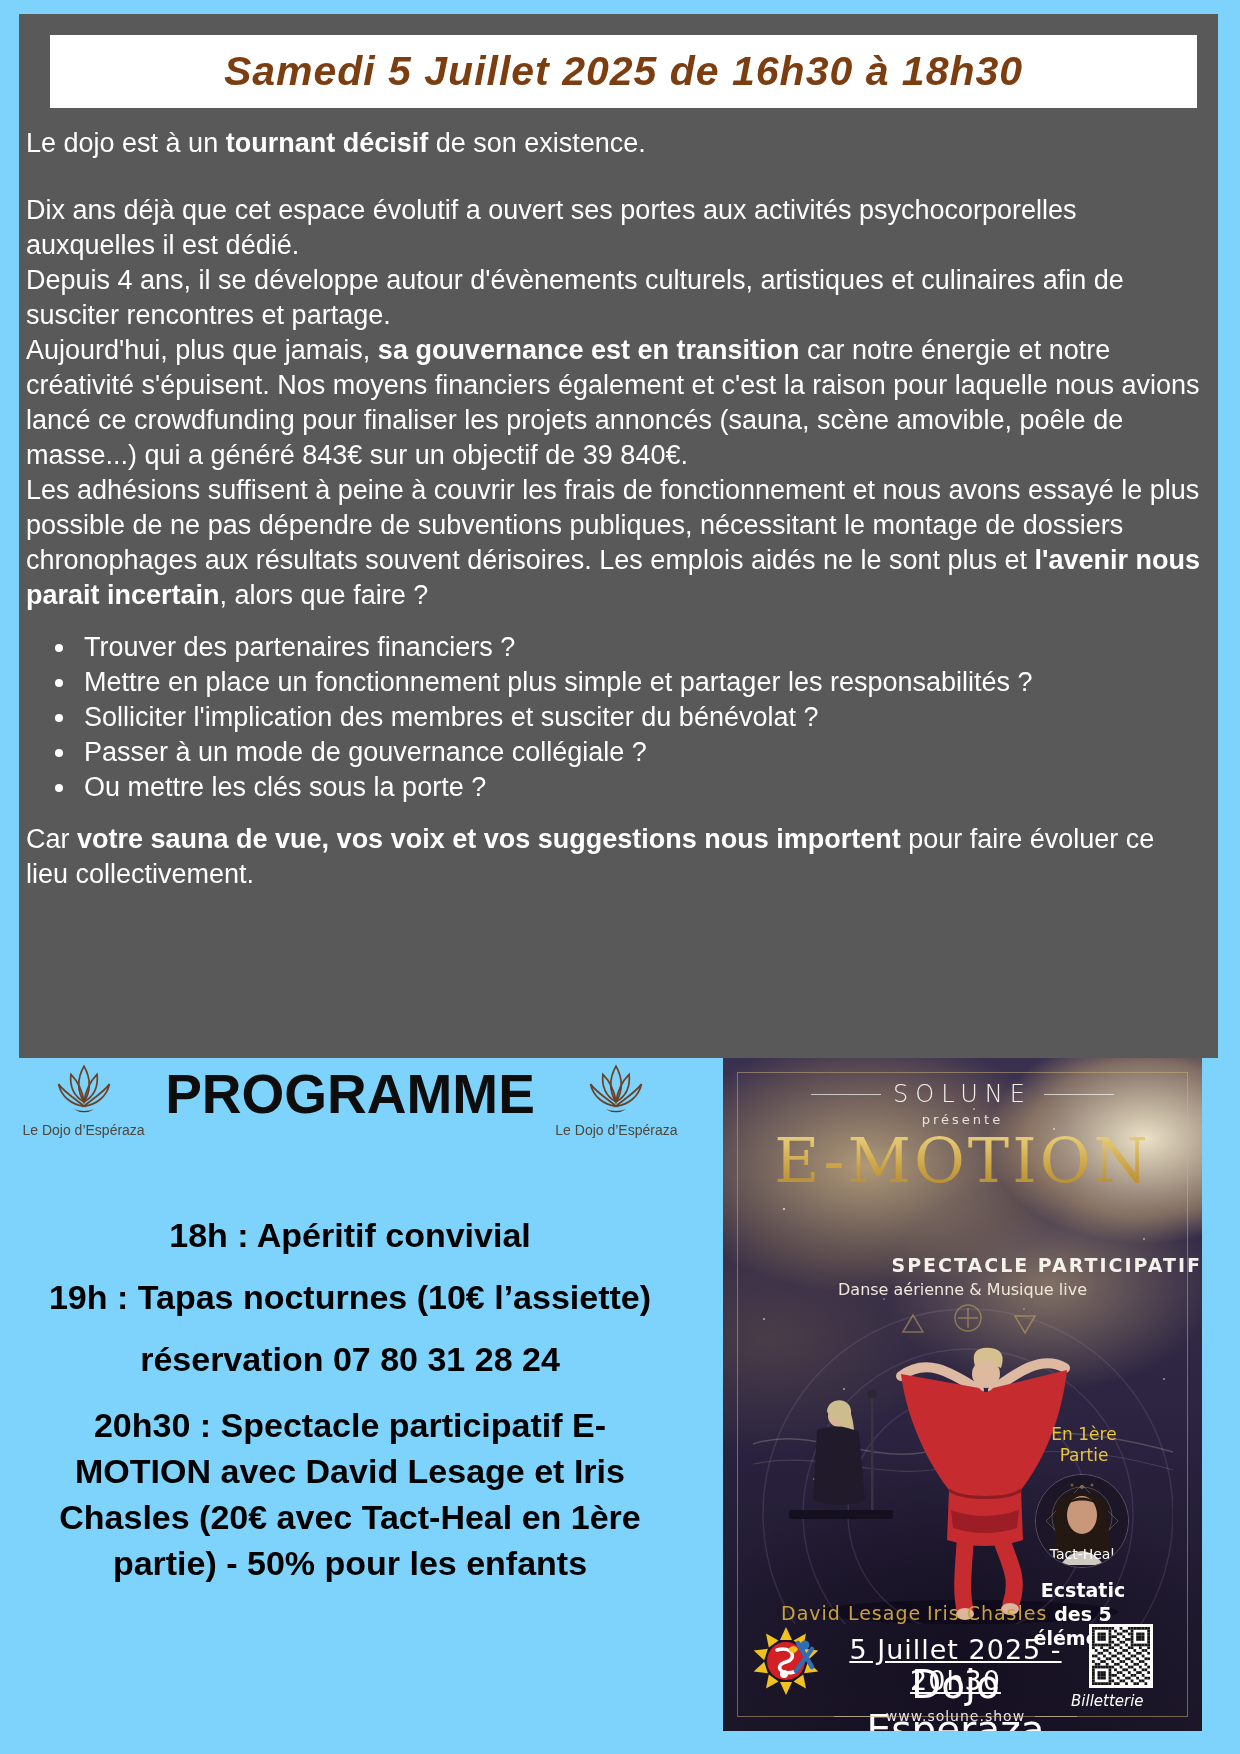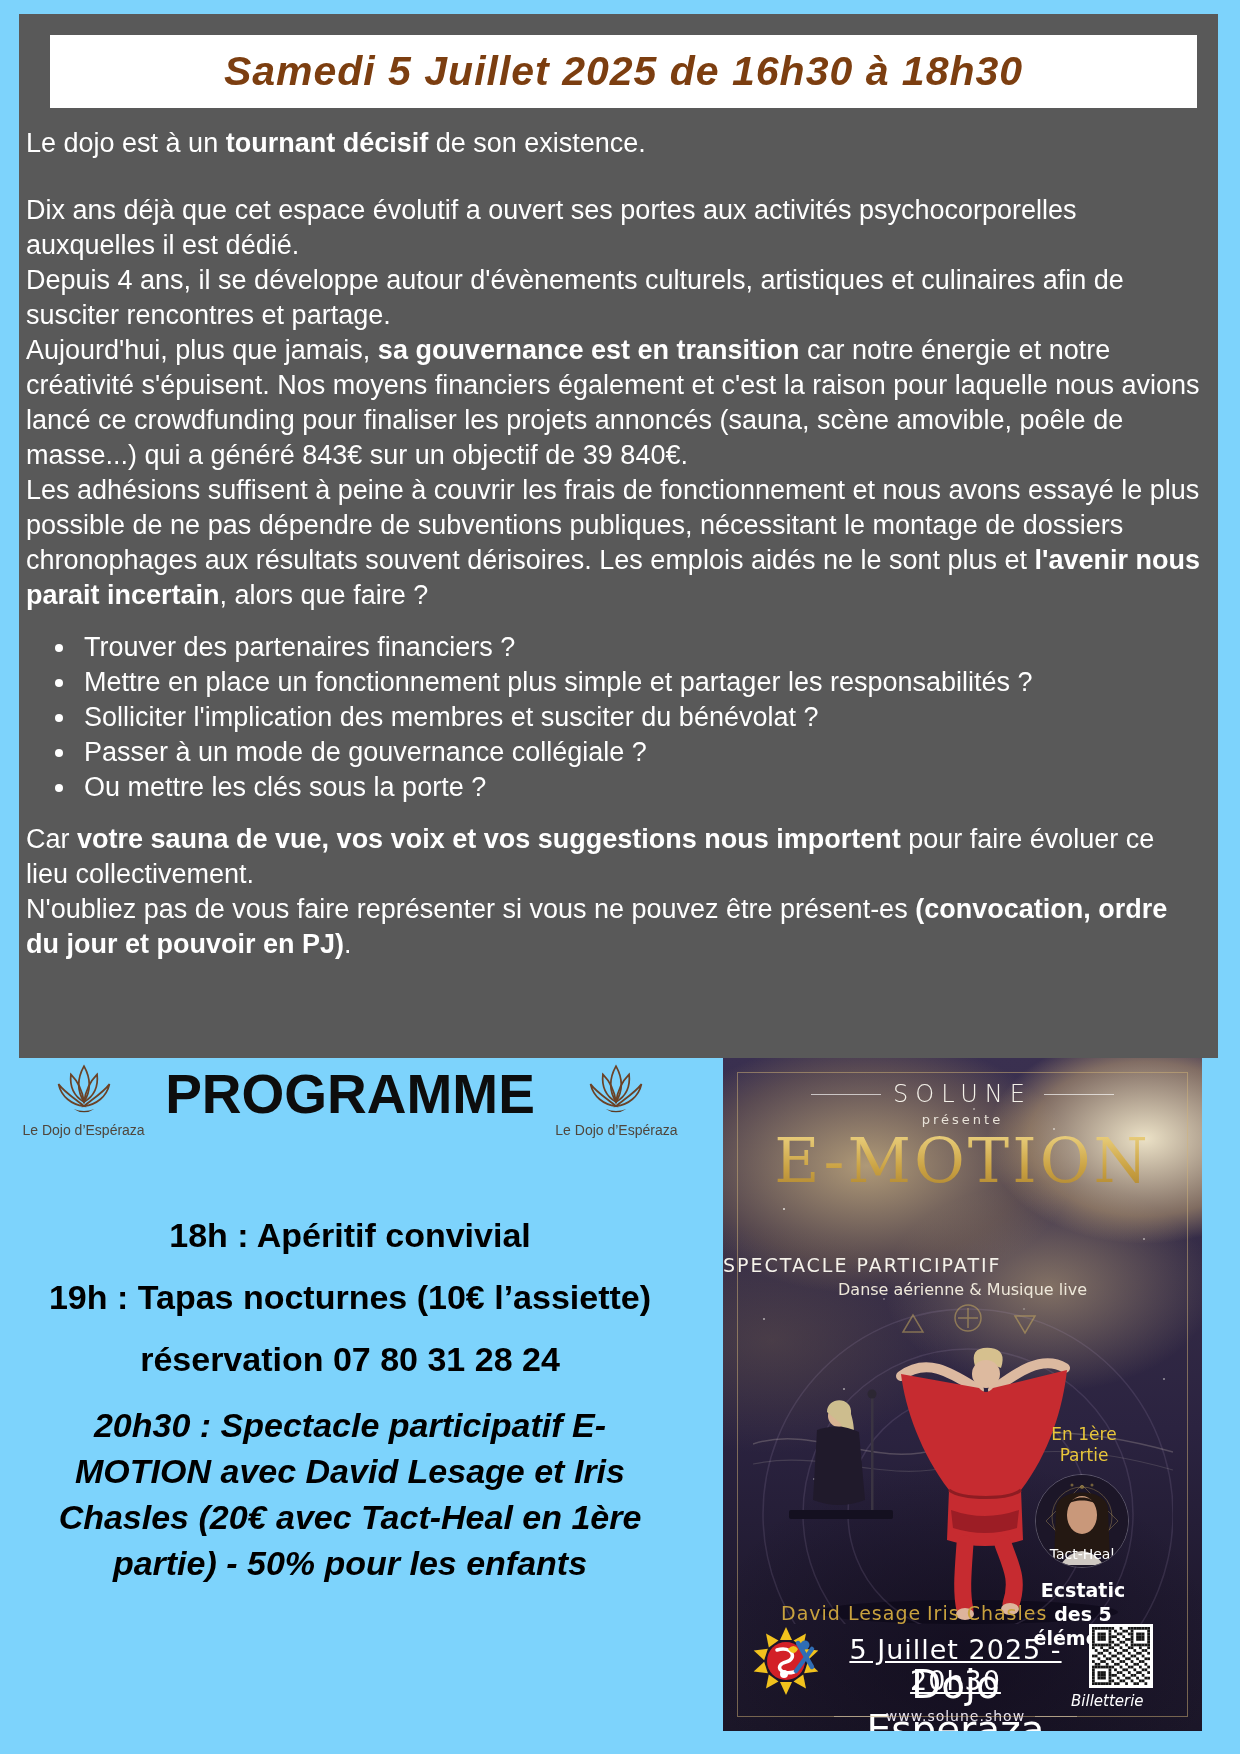--- a/index.html
+++ b/index.html
@@ -21,21 +21,21 @@
   
   .prog-header{position:absolute;top:1062px;left:20px;width:660px;
                display:flex;align-items:flex-start;justify-content:center;gap:18px;}
   .dojo-logo{display:flex;flex-direction:column;align-items:center;width:150px;}
   .dojo-logo svg{width:62px;height:58px;}
   .dojo-caption{font-size:14px;color:#4f463c;margin-top:2px;white-space:nowrap;}
   .prog-title{margin:0;font-size:55px;font-weight:bold;color:#0d0d0d;letter-spacing:0;}
   .prog-items{position:absolute;top:1212px;left:30px;width:640px;text-align:center;
               font-weight:bold;color:#000;font-size:34px;line-height:46px;}
   .prog-item{margin-bottom:16px;}
-  .prog-item:last-child{margin-top:20px;font-style:italic;}
+  .prog-item:last-child{margin-top:20px;}
 
   
   .poster{position:absolute;left:723px;top:1058px;width:479px;height:673px;overflow:hidden;
           font-family:"DejaVu Sans", sans-serif;
           background:
             radial-gradient(ellipse 210px 140px at 88% 12%, rgba(245,235,205,.95), rgba(200,170,120,.50) 55%, transparent 75%),
             radial-gradient(ellipse 260px 160px at 30% 16%, rgba(205,180,130,.80), rgba(150,125,90,.35) 60%, transparent 80%),
             radial-gradient(ellipse 220px 140px at 68% 34%, rgba(195,170,125,.55), transparent 75%),
             radial-gradient(ellipse 240px 150px at 10% 42%, rgba(120,100,80,.35), transparent 75%),
             radial-gradient(ellipse 320px 240px at 50% 88%, rgba(15,10,26,.65), transparent 80%),
@@ -50,22 +50,22 @@
             160px 240px 0 0 rgba(255,255,250,.35),300px 250px 0 0 rgba(255,255,250,.3);}
   .p-brand{position:absolute;top:22px;left:0;right:0;display:flex;align-items:center;justify-content:center;
            gap:12px;color:#f5f2ea;font-size:24px;letter-spacing:7px;font-weight:300;}
   .p-brand::before,.p-brand::after{content:"";height:1px;width:70px;background:rgba(255,255,255,.65);}
   .p-presente{position:absolute;top:54px;left:0;right:0;text-align:center;color:#e8e2d8;
               font-size:13px;letter-spacing:3px;}
   .p-title{position:absolute;top:66px;left:0;right:0;text-align:center;
            font-family:"DejaVu Serif", serif;font-size:62px;letter-spacing:3px;color:#d9b94e;
            background:linear-gradient(180deg,#f3dc8e,#caa243 60%,#a87f2c);
            -webkit-background-clip:text;background-clip:text;-webkit-text-fill-color:transparent;}
-  .p-sub{position:absolute;top:196px;left:0;right:0;text-align:left;color:#f5f2ea;
-         font-size:19px;font-weight:normal;letter-spacing:2px;}
+  .p-sub{position:absolute;top:196px;left:0;right:0;text-align:right;color:#f5f2ea;
+         font-size:19px;font-weight:bold;letter-spacing:2px;}
   .p-tag{position:absolute;top:222px;left:0;right:0;text-align:center;color:#eee8da;font-size:16px;}
   .p-art{position:absolute;left:30px;top:246px;width:420px;height:320px;}
   .p-first{position:absolute;left:318px;top:366px;width:86px;text-align:center;
            color:#e8c63a;font-size:17px;line-height:21px;}
   .p-guest{position:absolute;left:312px;top:416px;width:92px;height:92px;border-radius:50%;
            overflow:hidden;border:1px solid rgba(255,255,255,.25);}
   .p-guest svg{width:92px;height:92px;display:block;}
   .p-guest-name{position:absolute;left:0;right:0;bottom:5px;text-align:center;color:#fff;font-size:14px;}
   .p-guestshow{position:absolute;left:296px;top:520px;width:128px;text-align:center;color:#fff;
                font-weight:bold;font-size:19px;line-height:24px;}
@@ -102,21 +102,20 @@
         </div>
       <ul class="bullets">
           <li>Trouver des partenaires financiers ?</li>
           <li>Mettre en place un fonctionnement plus simple et partager les responsabilités ?</li>
           <li>Solliciter l'implication des membres et susciter du bénévolat ?</li>
           <li>Passer à un mode de gouvernance collégiale ?</li>
           <li>Ou mettre les clés sous la porte ?</li>
         </ul>
       <div>
           <p><span>Car </span><b>votre sauna de vue, vos voix et vos suggestions nous importent</b><span> pour faire évoluer ce lieu collectivement.</span></p>
-          <p><span>N'oubliez pas de vous faire représenter si vous ne pouvez être présent-es </span><b>(convocation, ordre du jour et pouvoir en PJ)</b><span>.</span></p>
         </div>
     </div>
   </section>
 
   <div class="prog-header">
     <div class="dojo-logo">
       <svg viewBox="0 0 90 80" fill="none" stroke="#6b4226" stroke-width="2.5">
         <path d="M45 4 C35 22 35 40 45 56 C55 40 55 22 45 4 Z"></path>
         <path d="M26 16 C24 34 31 48 45 56 C43 42 37 27 26 16 Z"></path>
         <path d="M64 16 C66 34 59 48 45 56 C47 42 53 27 64 16 Z"></path>

